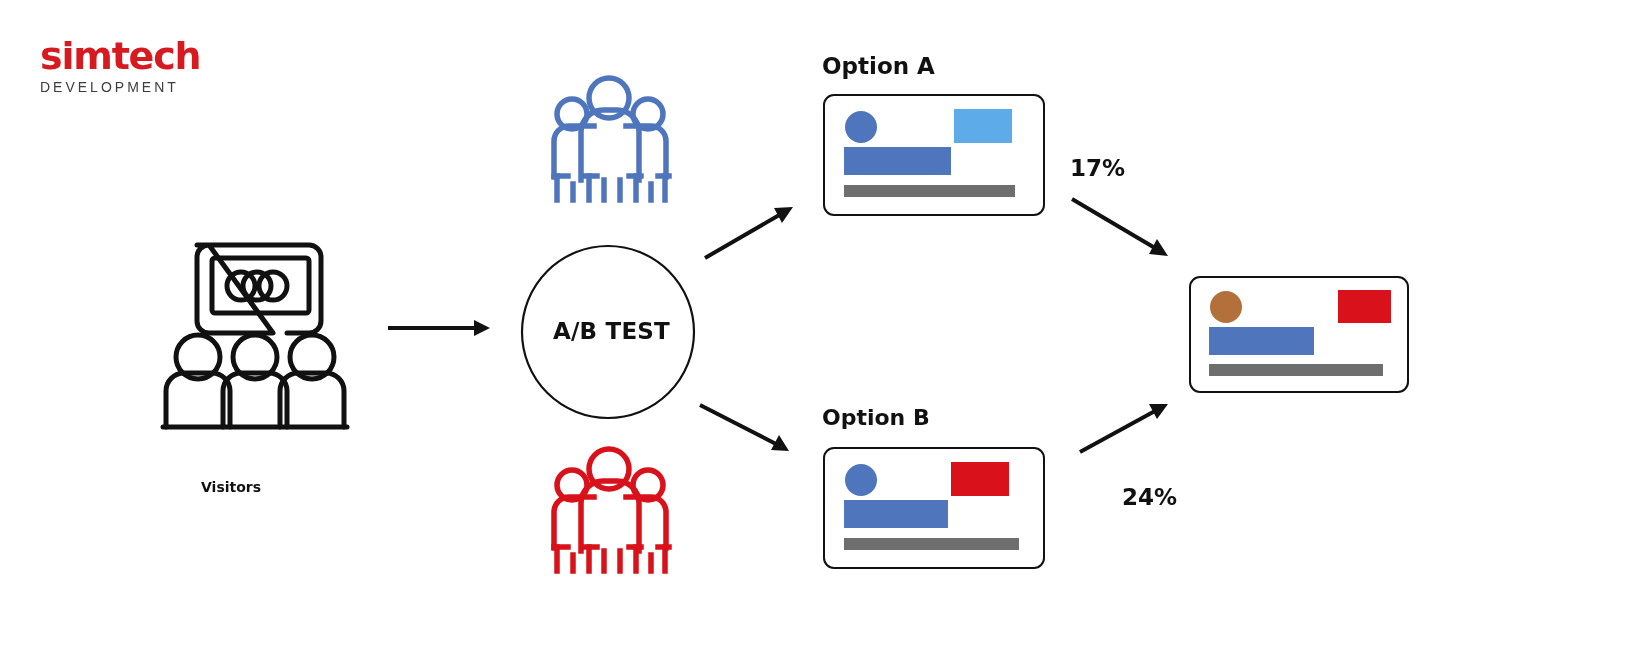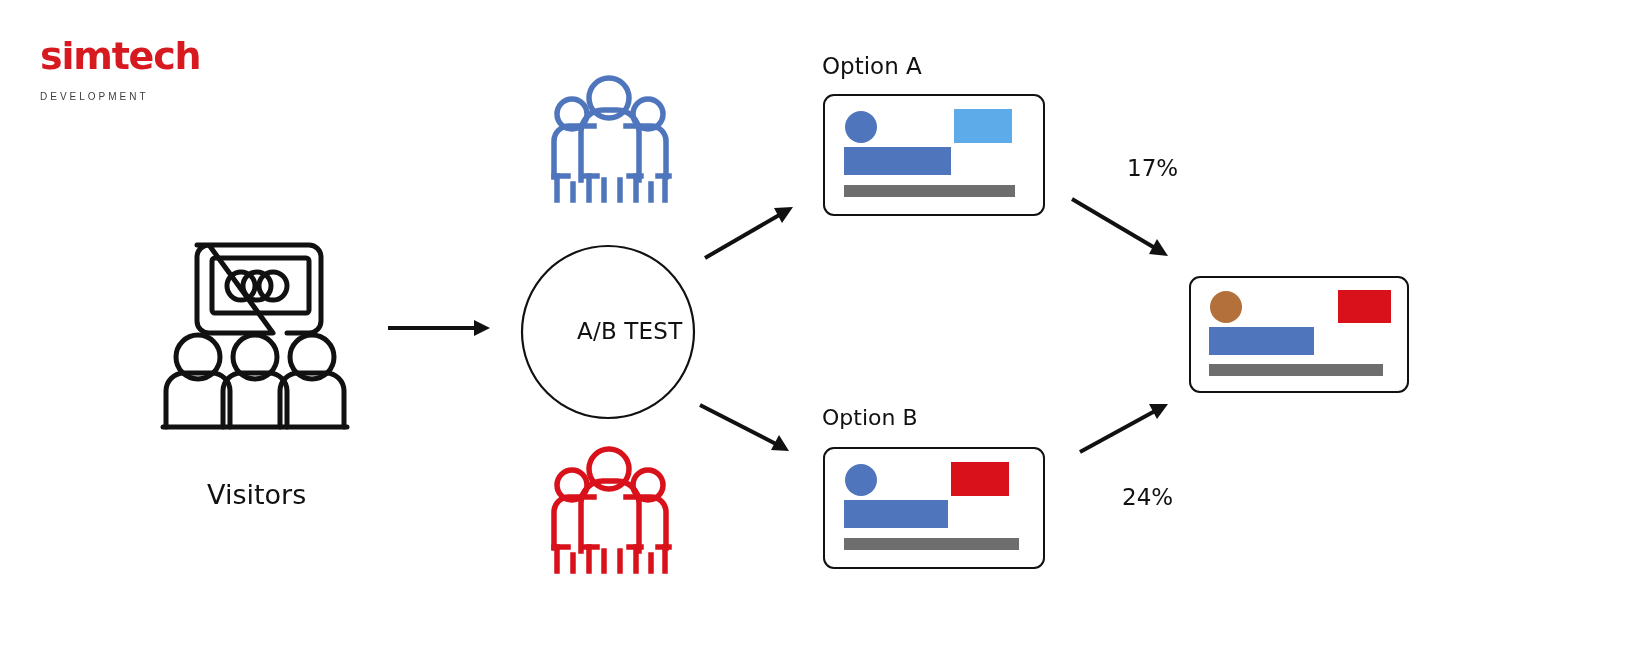--- a/index.html
+++ b/index.html
@@ -10,37 +10,37 @@
   }
   .stage{position:absolute;left:0;top:0;width:1538px;height:659px;}
 
   
   .logo{position:absolute;left:40px;top:36px;}
   .logo-main{
     font-size:38px;font-weight:700;letter-spacing:-1.2px;
     line-height:40px;color:#d61a1f;font-family:"DejaVu Sans",sans-serif;
   }
   .logo-sub{
-    font-size:10px;letter-spacing:3.0px;color:#3d3d3d;
-    margin-top:15px;font-weight:500;font-family:"Liberation Sans",sans-serif;
+    font-size:14px;letter-spacing:3.0px;color:#3d3d3d;
+    margin-top:3px;font-weight:500;font-family:"Liberation Sans",sans-serif;
   }
 
   
   .svg-layer{position:absolute;left:0;top:0;width:1650px;height:659px;}
 
   
   .lbl{
-    position:absolute;font-weight:400;color:#111111;
+    position:absolute;font-weight:700;color:#111111;
     font-family:"DejaVu Sans",sans-serif;white-space:nowrap;
   }
-  .lbl-visitors{left:207px;top:479px;font-size:27px;}
+  .lbl-visitors{left:201px;top:479px;font-size:14px;}
   .lbl-optA{left:822px;top:53px;font-size:23px;}
   .lbl-optB{left:822px;top:405px;font-size:22px;}
-  .lbl-abtest{left:553px;top:318px;font-size:23px;letter-spacing:.2px;margin-left:24px;}
-  .lbl-p1{left:1127px;top:155px;font-size:23px;}
+  .lbl-abtest{left:553px;top:318px;font-size:23px;letter-spacing:.2px;}
+  .lbl-p1{left:1070px;top:155px;font-size:23px;}
   .lbl-p2{left:1122px;top:484px;font-size:23px;}
 
   
   .card{position:absolute;border:2.6px solid #111111;border-radius:11px;background:#fff;}
   .card-a{left:823px;top:94px;width:218px;height:118px;}
   .card-b{left:823px;top:447px;width:218px;height:118px;}
   .card-r{left:1189px;top:276px;width:216px;height:113px;}
 
   .c-circle{position:absolute;border-radius:50%;}
   .c-rect{position:absolute;}

